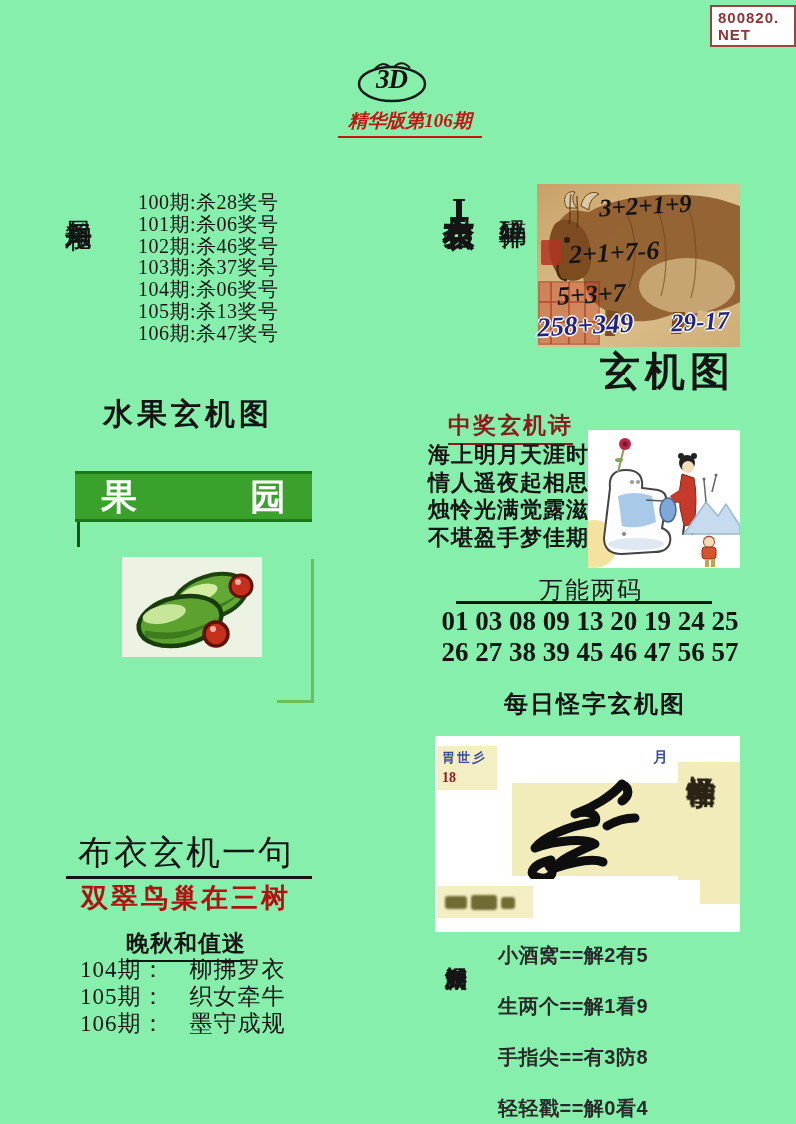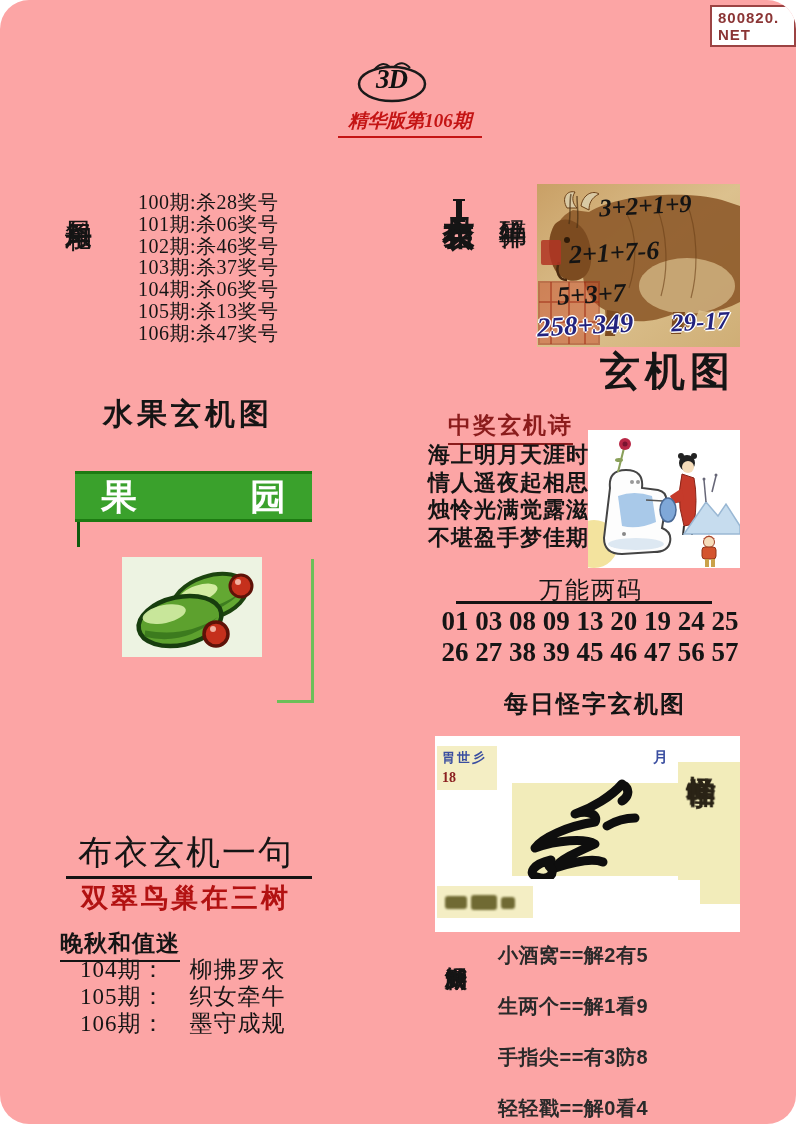--- a/index.html
+++ b/index.html
@@ -1,17 +1,17 @@
 <!DOCTYPE html>
 <html><head>
 <meta charset="utf-8">
 <style>
   html,body{margin:0;padding:0;background:#ffffff;}
-  .page{position:relative;width:796px;height:1124px;background:#fca5a5;overflow:hidden;
-        font-family:"Liberation Serif","DejaVu Serif",serif;color:#151515;border-radius:29px;}
+  .page{position:relative;width:796px;height:1124px;background:#86efac;overflow:hidden;
+        font-family:"Liberation Serif","DejaVu Serif",serif;color:#151515;}
   .abs{position:absolute;}
   .vert{writing-mode:vertical-rl;text-orientation:upright;}
 
   
   .badge{left:710px;top:5px;border:2px solid #9c4343;color:#8b3535;background:#fff;
          font-family:"Liberation Sans","DejaVu Sans",sans-serif;font-size:15px;font-weight:bold;
          padding:2px 6px;letter-spacing:1px;}
   .logo-wrap{left:356px;top:56px;width:72px;height:48px;}
   .logo-3d{left:376px;top:64px;font-size:27px;font-weight:900;font-style:italic;color:#111;
            letter-spacing:-1px;}
@@ -30,21 +30,21 @@
   .banner-tail{left:77px;top:522px;width:3px;height:25px;background:#0e5a0e;}
   .fruit-img{left:122px;top:557px;width:140px;height:100px;background:#edf3e2;}
   .bracket-v{left:311px;top:559px;width:3px;height:144px;background:#6cbf58;}
   .bracket-h{left:277px;top:700px;width:37px;height:3px;background:#6cbf58;}
 
   .buyi-title{left:60px;top:830px;width:252px;text-align:center;font-size:34px;font-weight:500;
               letter-spacing:2px;}
   .buyi-line{left:66px;top:876px;width:246px;height:3px;background:#141414;}
   .buyi-sentence{left:60px;top:880px;width:252px;text-align:center;font-size:27px;font-weight:bold;
                  color:#b21111;letter-spacing:3px;}
-  .autumn-title-wrap{left:60px;top:928px;width:252px;text-align:left;}
+  .autumn-title-wrap{left:60px;top:928px;width:252px;text-align:center;}
   .autumn-title{display:inline-block;font-size:23px;font-weight:bold;border-bottom:2px solid #141414;
                 padding-bottom:1px;letter-spacing:1px;}
   .autumn-list{left:80px;top:956px;font-size:23px;line-height:27px;letter-spacing:1px;}
 
   
   .member-title{left:442px;top:192px;font-size:32px;line-height:34px;font-weight:600;}
   .calc-title{left:497px;top:198px;font-size:28px;line-height:31px;font-weight:500;}
   .bull{left:537px;top:184px;width:203px;height:163px;}
   .bull .formula{position:absolute;font-weight:bold;font-style:italic;color:#141414;
                  white-space:nowrap;transform:rotate(-3deg);}

